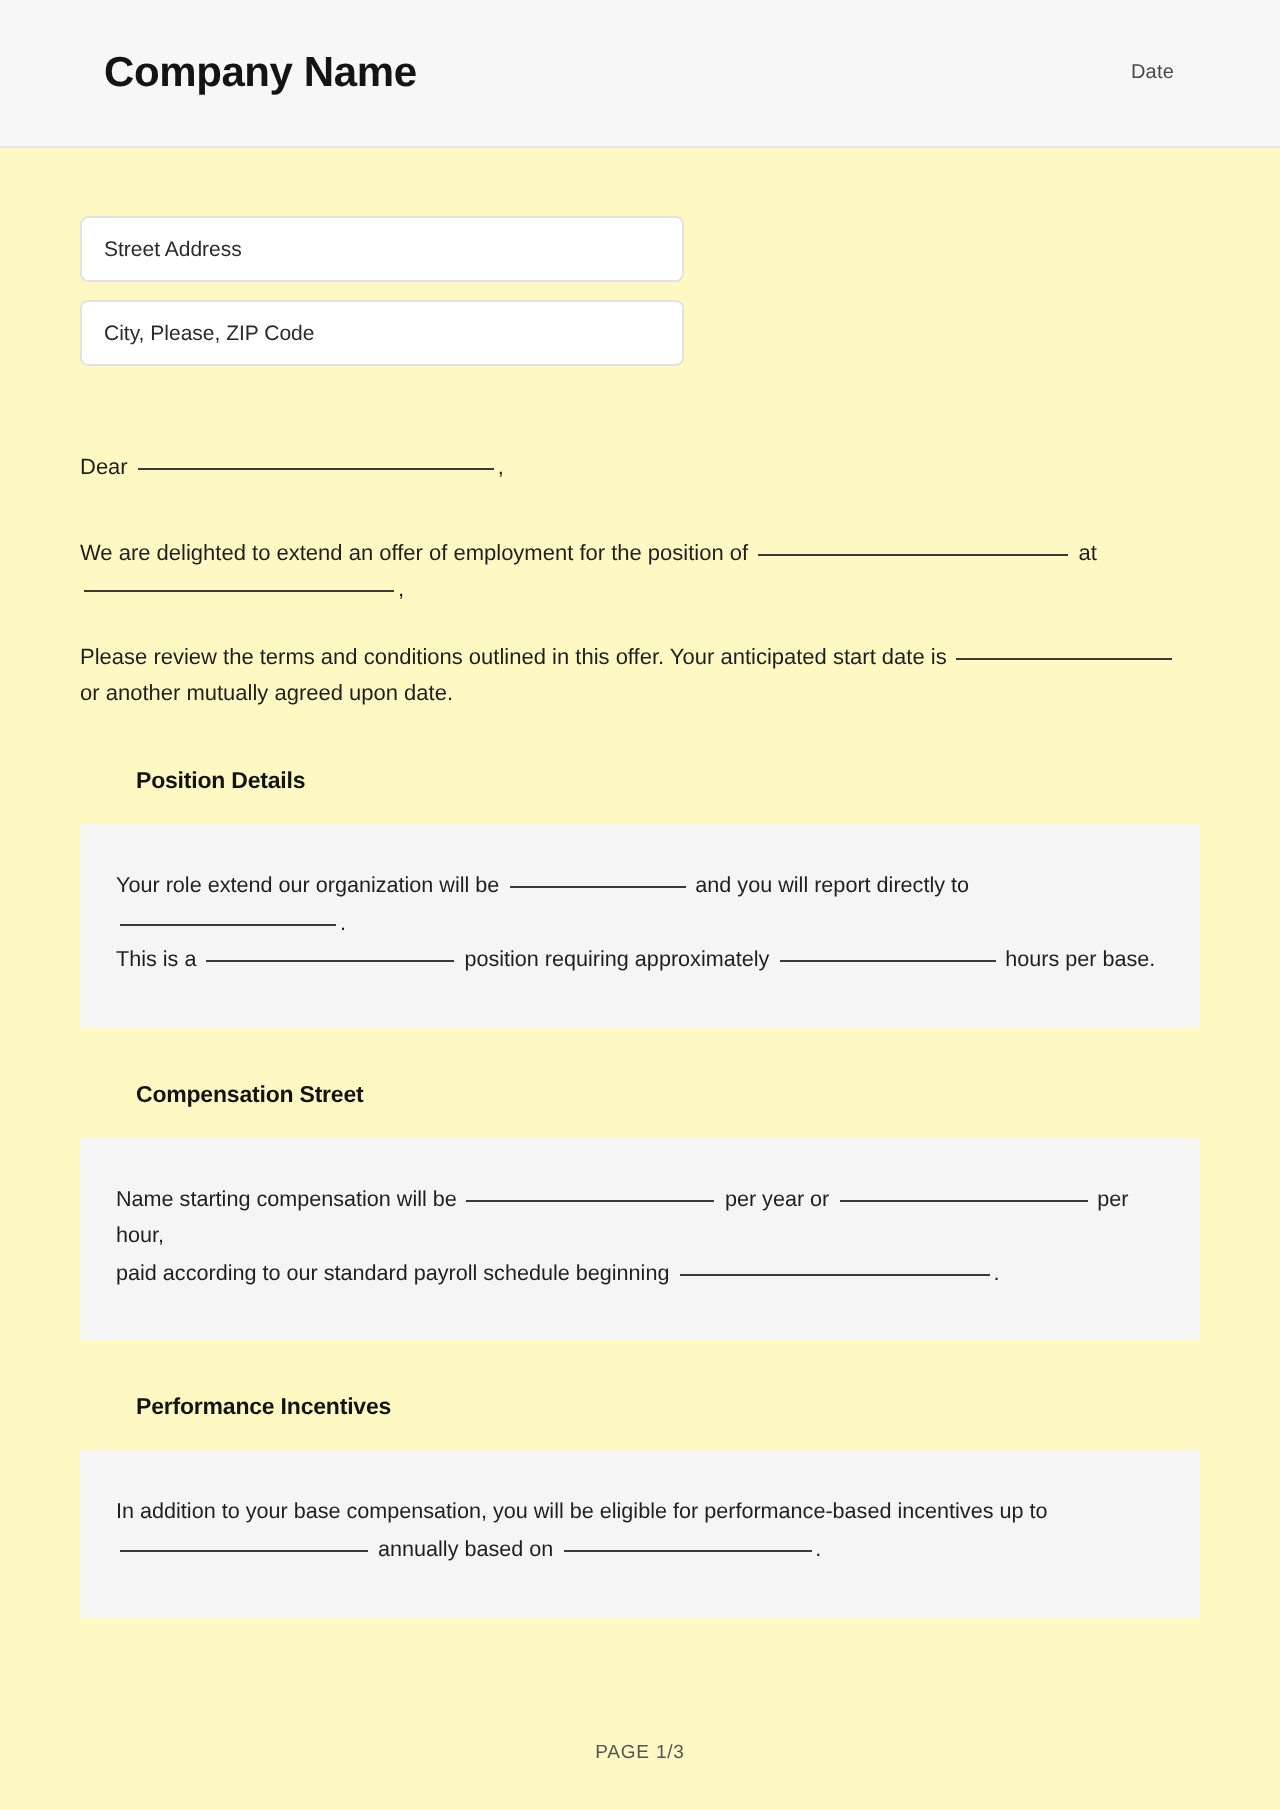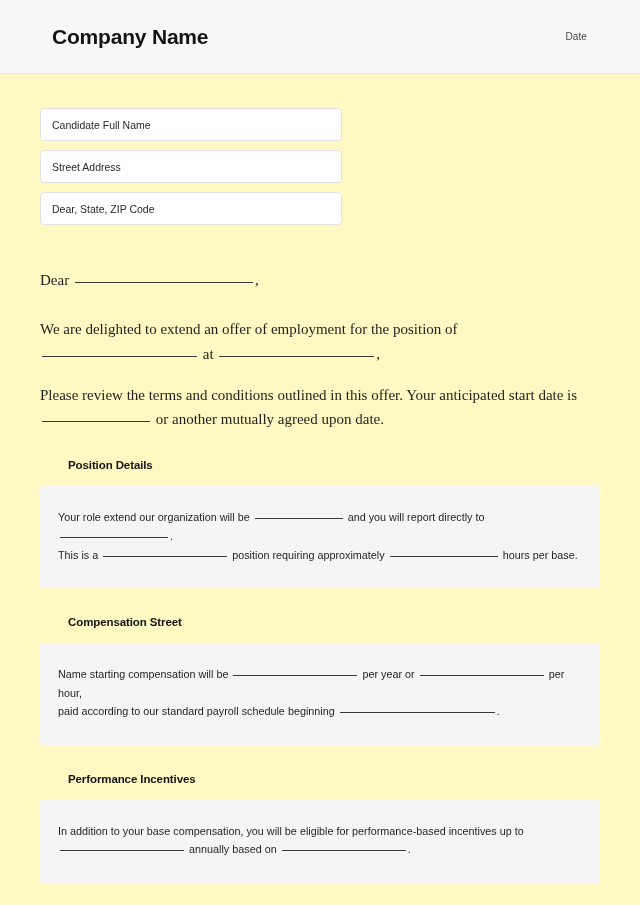--- a/index.html
+++ b/index.html
@@ -77,26 +77,25 @@
     font-size: 10.5px;
     color: #2a2a2a;
   }
 
   
   .letter {
     margin-top: 43px;
   }
 
   .para {
-    font-size: 15px;
+    font-size: 11px;
     line-height: 1.62;
     color: #1f1f1f;
     margin-bottom: 17px;
     max-width: 562px;
-    font-family: Liberation Serif, serif;
   }
 
   .para.salutation {
     margin-bottom: 25px;
   }
 
   .para.last { margin-bottom: 16px; }
 
   
   .blank {
@@ -159,27 +158,24 @@
 
   <div class="doc-header">
     <div class="company-name">Company Name</div>
     <div class="date-label">Date</div>
   </div>
 
   <div class="doc-body">
 
     <div class="recipient-fields">
       <div class="field-box">
-        <span>Candidate Full Name</span>
+        <span>Street Address</span>
       </div>
       <div class="field-box">
-        <span>Street Address</span>
-      </div>
-      <div class="field-box">
-        <span>Dear, State, ZIP Code</span>
+        <span>City, Please, ZIP Code</span>
       </div>
     </div>
 
     <div class="letter">
 
       <div class="para salutation">
         <span>Dear</span>
         <span class="blank w-xxl"></span><span>,</span>
       </div>
 

